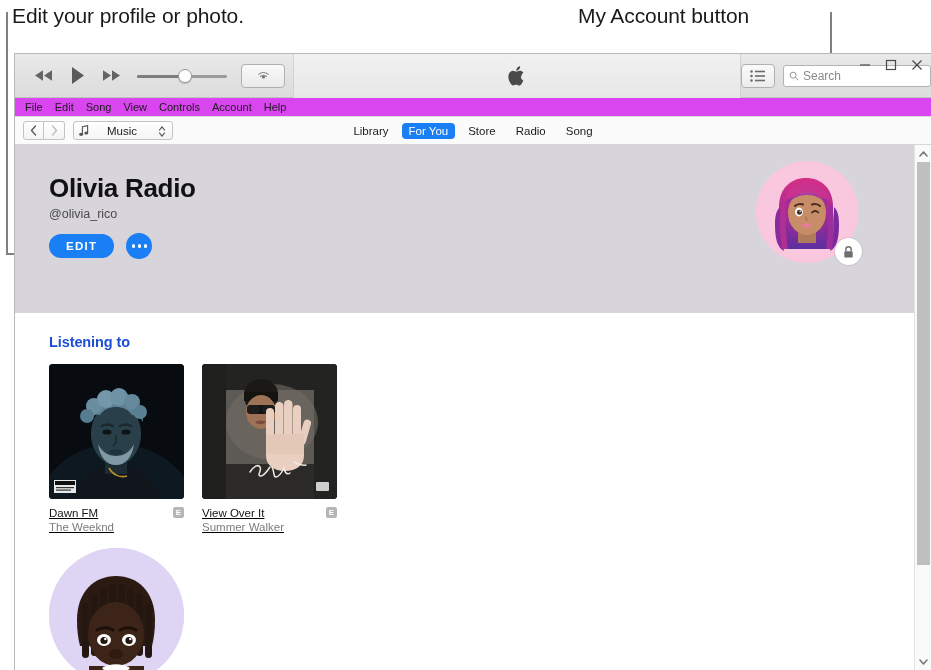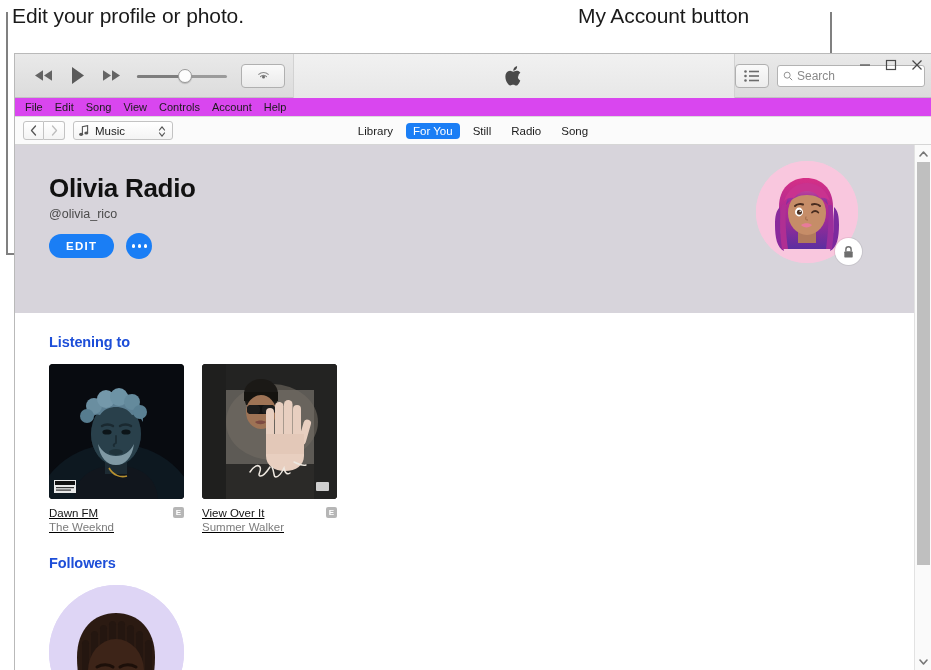--- a/index.html
+++ b/index.html
@@ -72,21 +72,21 @@
     margin: 0 0 0 8px;
     height: 44px;
     background: linear-gradient(to bottom, #f1f1f1 0%, #e7e7e7 100%);
     border-left: 1px solid #d2d2d2;
     border-right: 1px solid #d2d2d2;
     display: flex; align-items: center; justify-content: center;
     position: relative;
   }
   .apple-logo { width: 20px; height: 24px; }
 
-  .titlebar-right { display: flex; align-items: center; padding-right: 6px; gap: 8px; }
+  .titlebar-right { display: flex; align-items: center; padding-right: 0; gap: 8px; }
   .queue-btn {
     width: 34px; height: 24px;
     border: 1px solid #b0b0b0; border-radius: 4px;
     background: linear-gradient(to bottom,#fafafa,#ececec);
     display: flex; align-items: center; justify-content: center;
   }
   .search-field {
     width: 148px; height: 22px;
     background: #ffffff; border: 1px solid #b3b3b3; border-radius: 3px;
     display: flex; align-items: center; padding: 0 5px; gap: 4px;
@@ -127,21 +127,21 @@
     display: flex; align-items: center; justify-content: center;
   }
   .navarrow.left { border-radius: 3px 0 0 3px; }
   .navarrow.right { border-radius: 0 3px 3px 0; border-left: none; }
 
   .source-select {
     margin-left: 8px;
     width: 100px; height: 19px;
     border: 1px solid #c3c3c3; border-radius: 3px;
     background: linear-gradient(to bottom,#ffffff,#f4f4f4);
-    display: flex; align-items: center; padding: 0 5px; gap: 6px;
+    display: flex; align-items: center; padding: 0 5px; gap: 18px;
     position: relative;
   }
   .source-select .lbl { font-size: 11.5px; color: #1b1b1b; }
   .source-select .chev { position: absolute; right: 6px; top: 3px; }
 
   .tabs {
     position: absolute; left: 0; right: 0;
     display: flex; justify-content: center; align-items: flex-start;
     gap: 6px;
     pointer-events: none;
@@ -363,21 +363,21 @@
         <span class="lbl">Music</span>
         <svg class="chev" width="8" height="13" viewBox="0 0 8 13">
           <polyline points="1.5,5 4,1.8 6.5,5" stroke="#555" stroke-width="1.2" fill="none" stroke-linecap="round" stroke-linejoin="round"></polyline>
           <polyline points="1.5,8 4,11.2 6.5,8" stroke="#555" stroke-width="1.2" fill="none" stroke-linecap="round" stroke-linejoin="round"></polyline>
         </svg>
       </div>
 
       <div class="tabs">
         <div class="tab">Library</div>
         <div class="tab active">For You</div>
-        <div class="tab">Still</div>
+        <div class="tab">Store</div>
         <div class="tab">Radio</div>
         <div class="tab">Song</div>
       </div>
     </div>
 
     <div class="content">
       <div class="scrollport">
 
         <div class="profile-header">
           <div class="pname">Olivia Radio</div>
@@ -542,21 +542,20 @@
                 <div class="album-artist">Summer Walker</div>
 
                 <div class="ebadge">E</div>
               </div>
             </div>
 
           </div>
         </div>
 
         <div class="section">
-          <div class="section-title">Followers</div>
           <div class="followers-row">
             <div class="follower">
               <div class="follower-av">
                 <svg viewBox="0 0 135 135" width="135" height="135">
                   <rect width="135" height="135" fill="#ded5f5"></rect>
 
                   <path d="M40 118h55v22H40z" fill="#3b2318"></path>
 
                   <path d="M28 72c0-28 17-44 39-44s39 16 39 44c0 10-1 18-3 26H31c-2-8-3-16-3-26z" fill="#2b1a12"></path>
 

